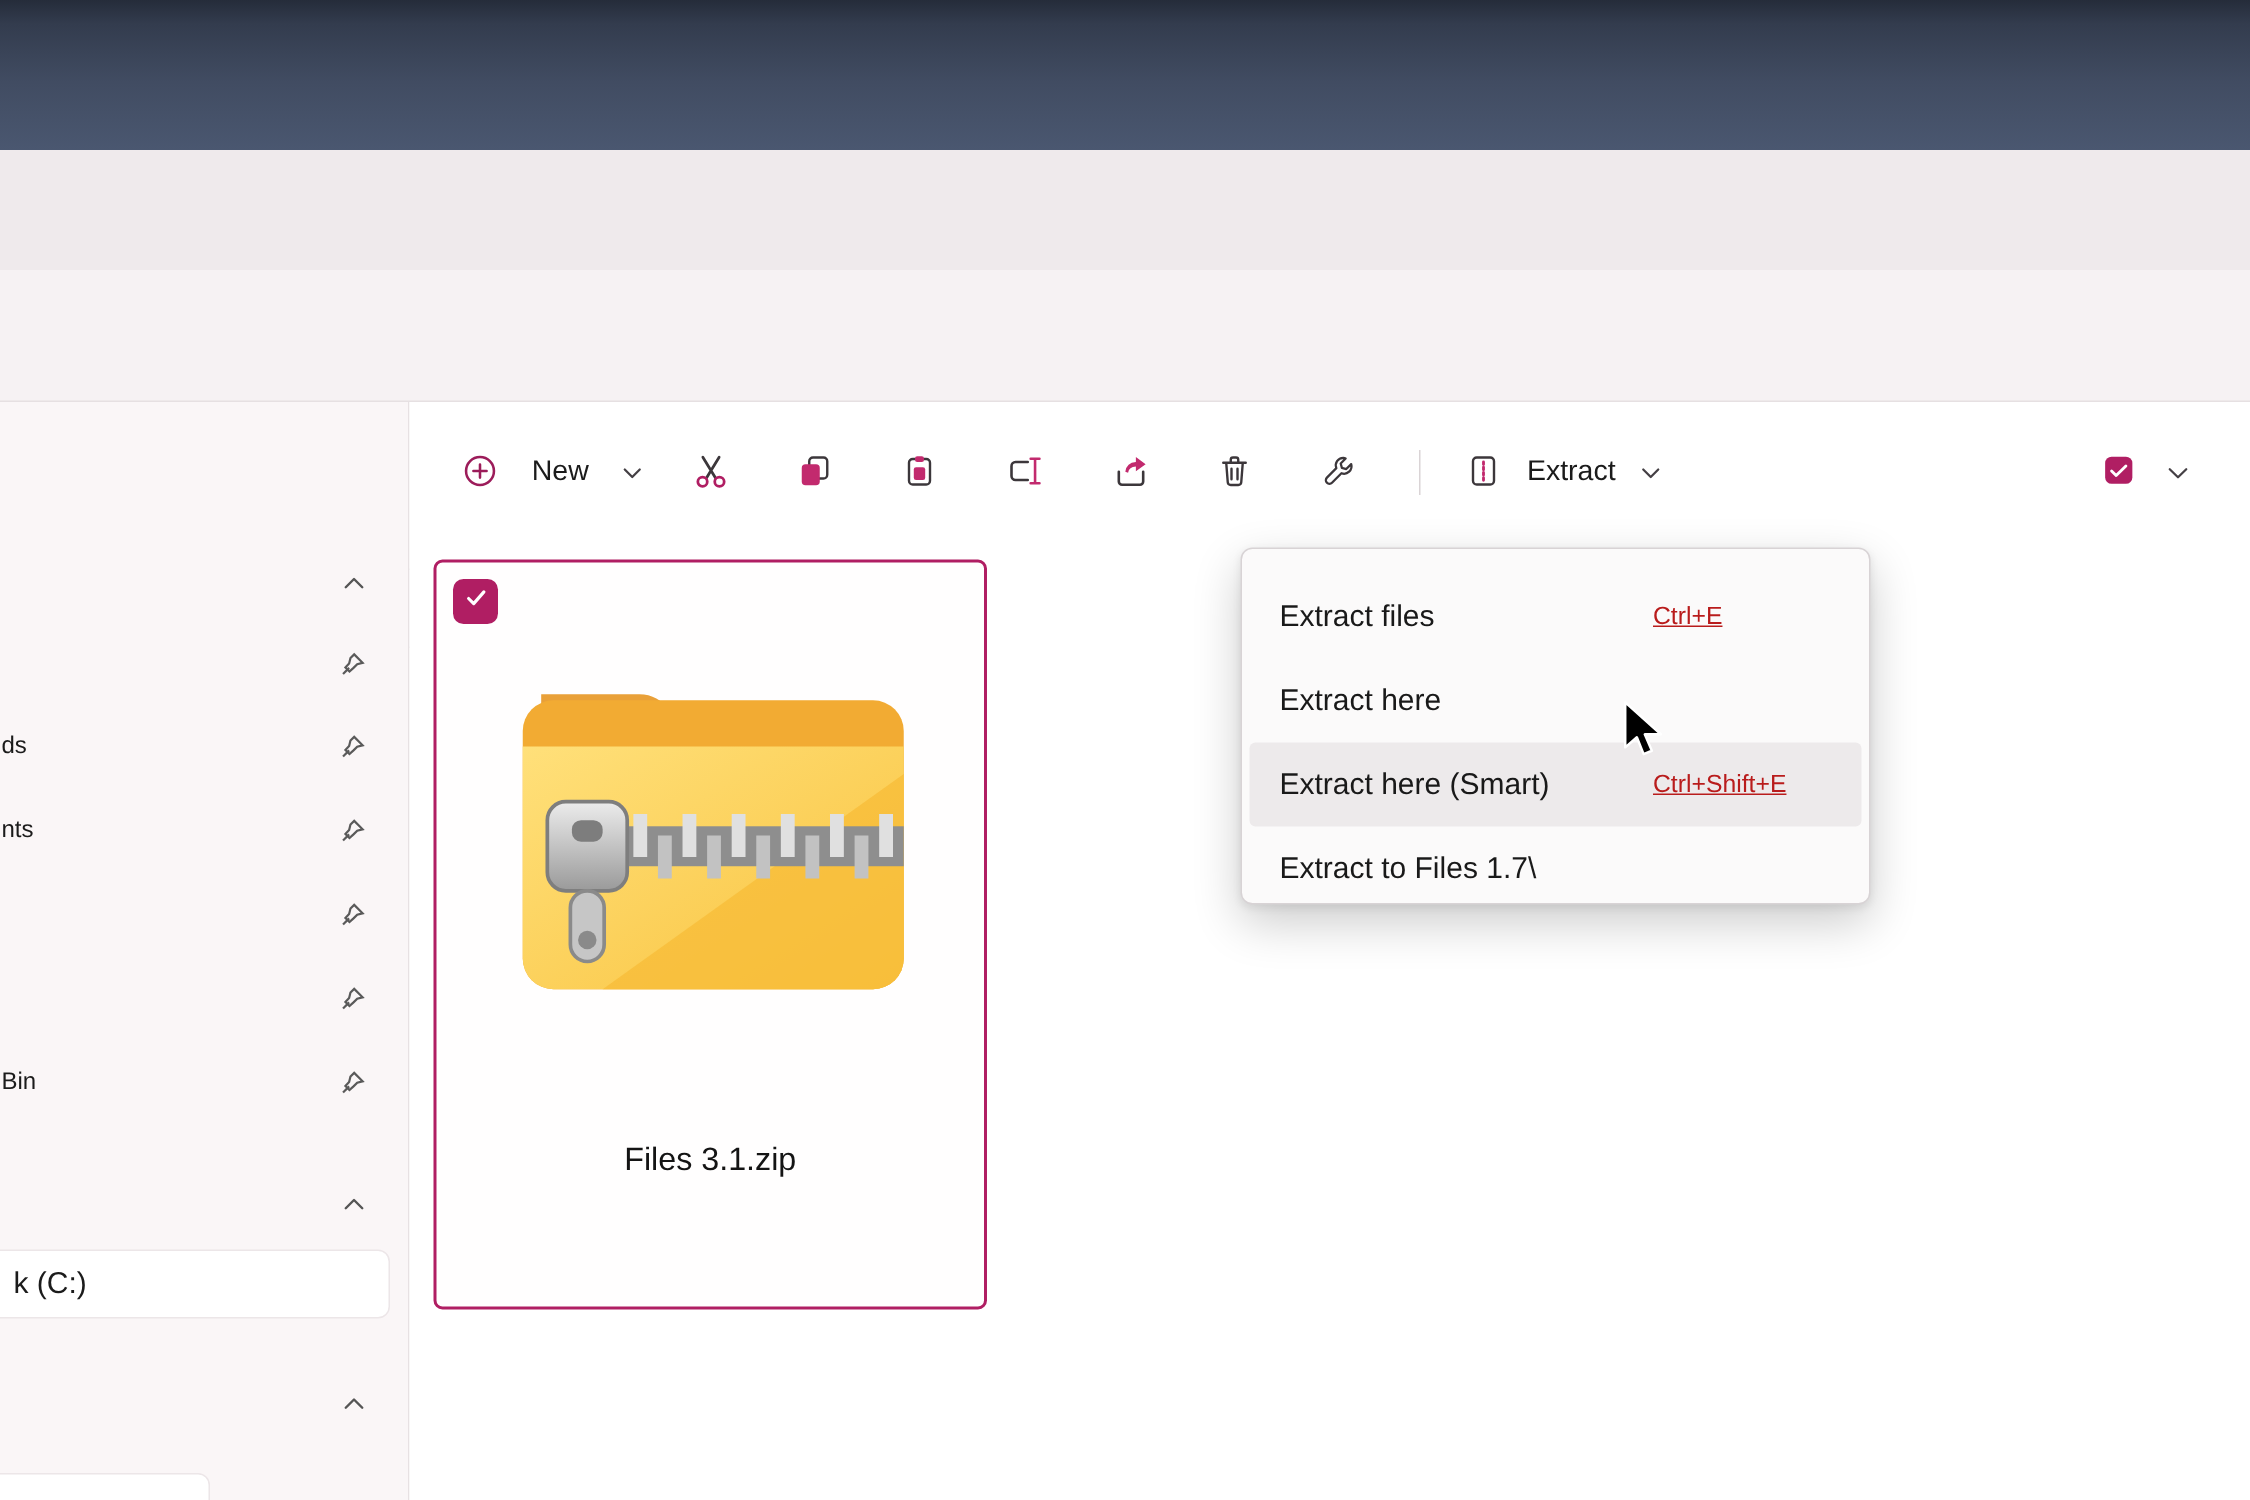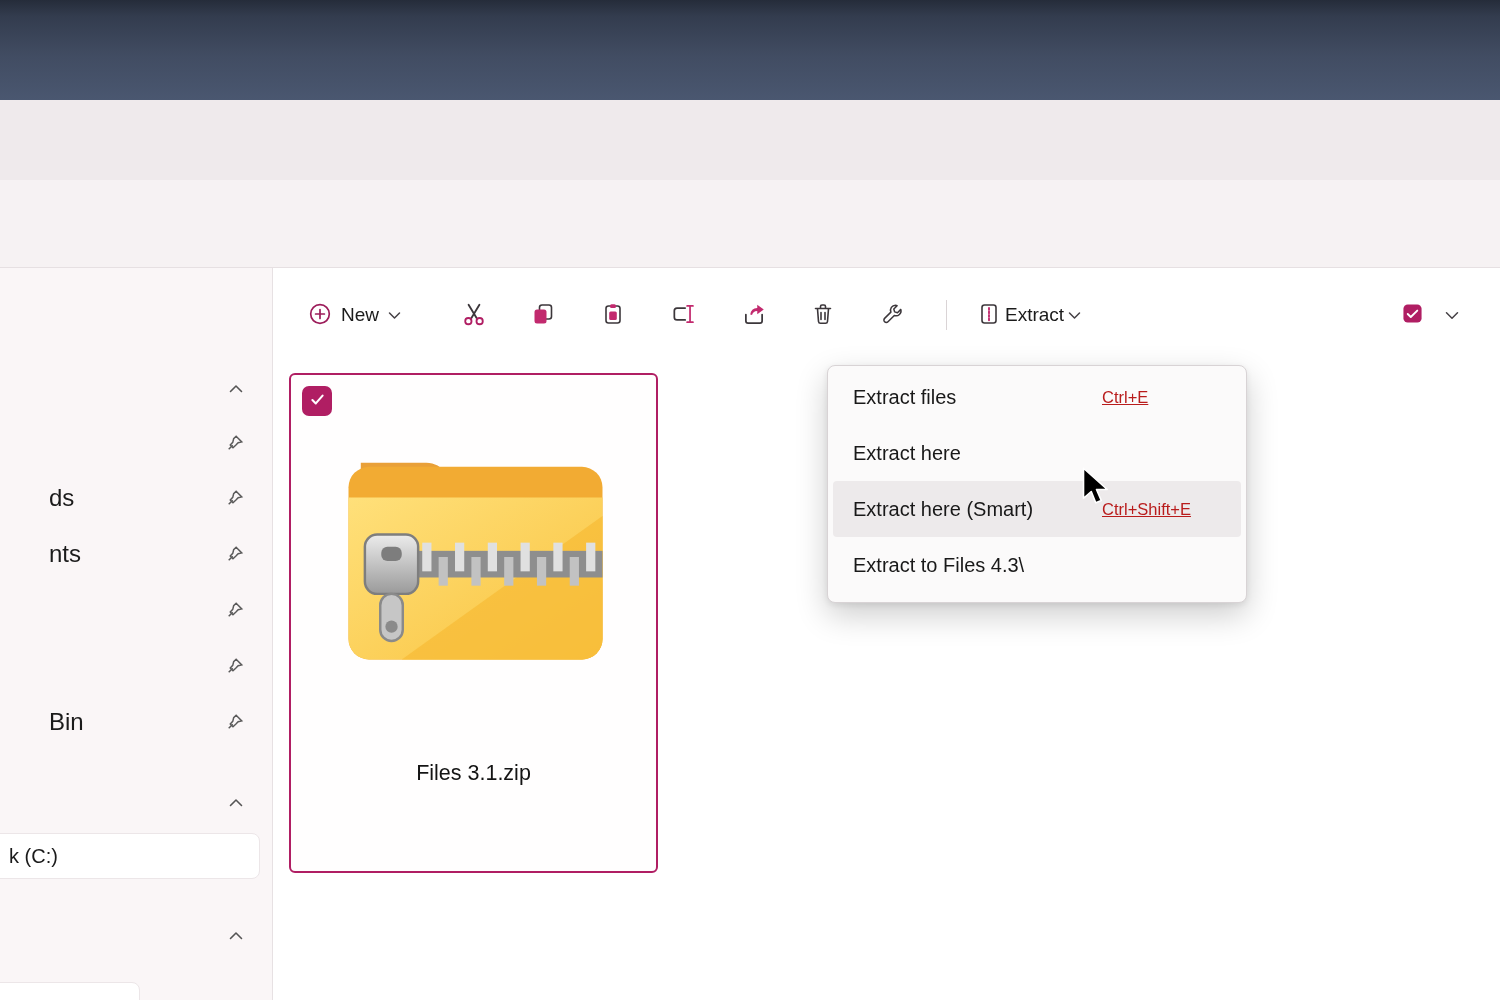--- a/index.html
+++ b/index.html
@@ -75,39 +75,39 @@
   }
   .side-chevron {
     position: absolute; left: 224px; width: 24px; height: 16px;
     display: flex; align-items: center; justify-content: center;
     background: transparent; border: none;
   }
   .side-row {
     position: absolute; left: 0; width: 273px; height: 44px;
     display: flex; align-items: center;
   }
-  .side-row .row-label { font-size: 24px; color: #1b1b1b; padding-left: 1px; white-space: nowrap; margin-left: 48px; }
+  .side-row .row-label { font-size: 16px; color: #1b1b1b; padding-left: 1px; white-space: nowrap; }
   .side-pin { position: absolute; left: 226px; top: 13px; width: 18px; height: 18px; }
   .drive-item {
     position: absolute; left: -10px; top: 565px; width: 270px; height: 46px;
     background: #ffffff; border: 1px solid #ece6e8; border-radius: 8px;
     display: flex; align-items: center; padding-left: 18px;
     font-size: 20px; color: #1b1b1b;
   }
   .partial-item {
     position: absolute; left: -10px; top: 714px; width: 150px; height: 40px;
     background: #ffffff; border: 1px solid #ece6e8; border-radius: 8px;
   }
 
   
   .main { position: absolute; left: 273px; top: 268px; width: 1227px; height: 732px; background: #ffffff; }
 
   .cmd-btn {
     position: absolute; top: 25px; height: 44px; background: transparent; border: none; border-radius: 5px;
-    display: flex; align-items: center; justify-content: flex-start;
+    display: flex; align-items: center; justify-content: space-between;
   }
   .cmd-icon-btn { width: 44px; }
   .cmd-new { left: 25px; width: 140px; gap: 9px; padding: 0 10px; }
   .cmd-new .cmd-label, .cmd-extract .cmd-label { font-size: 19px; color: #1b1b1b; }
   .cmd-cut { left: 188px; }
   .cmd-copy { left: 258px; }
   .cmd-paste { left: 328px; }
   .cmd-rename { left: 397px; }
   .cmd-share { left: 468px; }
   .cmd-delete { left: 538px; }
@@ -131,21 +131,21 @@
   .tile-name {
     position: absolute; left: 0; top: 386px; width: 100%;
     text-align: center; font-size: 21.5px; color: #141414;
   }
 
   
   .extract-menu {
     position: absolute; left: 827px; top: 365px; width: 420px; height: 238px;
     background: #fbfafa; border: 1px solid #d8d3d5; border-radius: 8px;
     box-shadow: 0 12px 32px rgba(0,0,0,0.20), 0 2px 6px rgba(0,0,0,0.08);
-    padding: 3px 0; z-index: 20;
+    padding: 17px 0; z-index: 20;
   }
   .menu-item {
     position: relative; height: 56px; margin: 0 5px; border-radius: 4px;
     display: flex; align-items: center; padding: 0 20px;
     font-size: 20px; color: #191919;
   }
   .menu-item.highlighted { background: #edeaeb; }
   .menu-shortcut { position: absolute; left: 269px; font-size: 16.5px; color: #b91c1c; white-space: nowrap; text-decoration: underline; }
 
   .mouse-cursor { position: absolute; left: 1081px; top: 466px; z-index: 50; }
@@ -465,21 +465,21 @@
   </div>
   <div class="menu-item">
     <span>Extract here</span>
     <span class="menu-shortcut"></span>
   </div>
   <div class="menu-item highlighted">
     <span>Extract here (Smart)</span>
     <span class="menu-shortcut">Ctrl+Shift+E</span>
   </div>
   <div class="menu-item">
-    <span>Extract to Files 4.3\</span>
+    <span>Extract to Files 1.7\</span>
     <span class="menu-shortcut"></span>
   </div>
 </div>
 
 <span class="mouse-cursor">
   <svg width="30" height="42" viewBox="0 0 24 32">
     <path d="M2 1 L2 25 L8.2 19.6 L11.8 28.6 L16.2 26.8 L12.4 18 L21 18 Z" fill="#000" stroke="#fff" stroke-width="1.3" stroke-linejoin="round"></path>
   </svg>
 </span>
 

